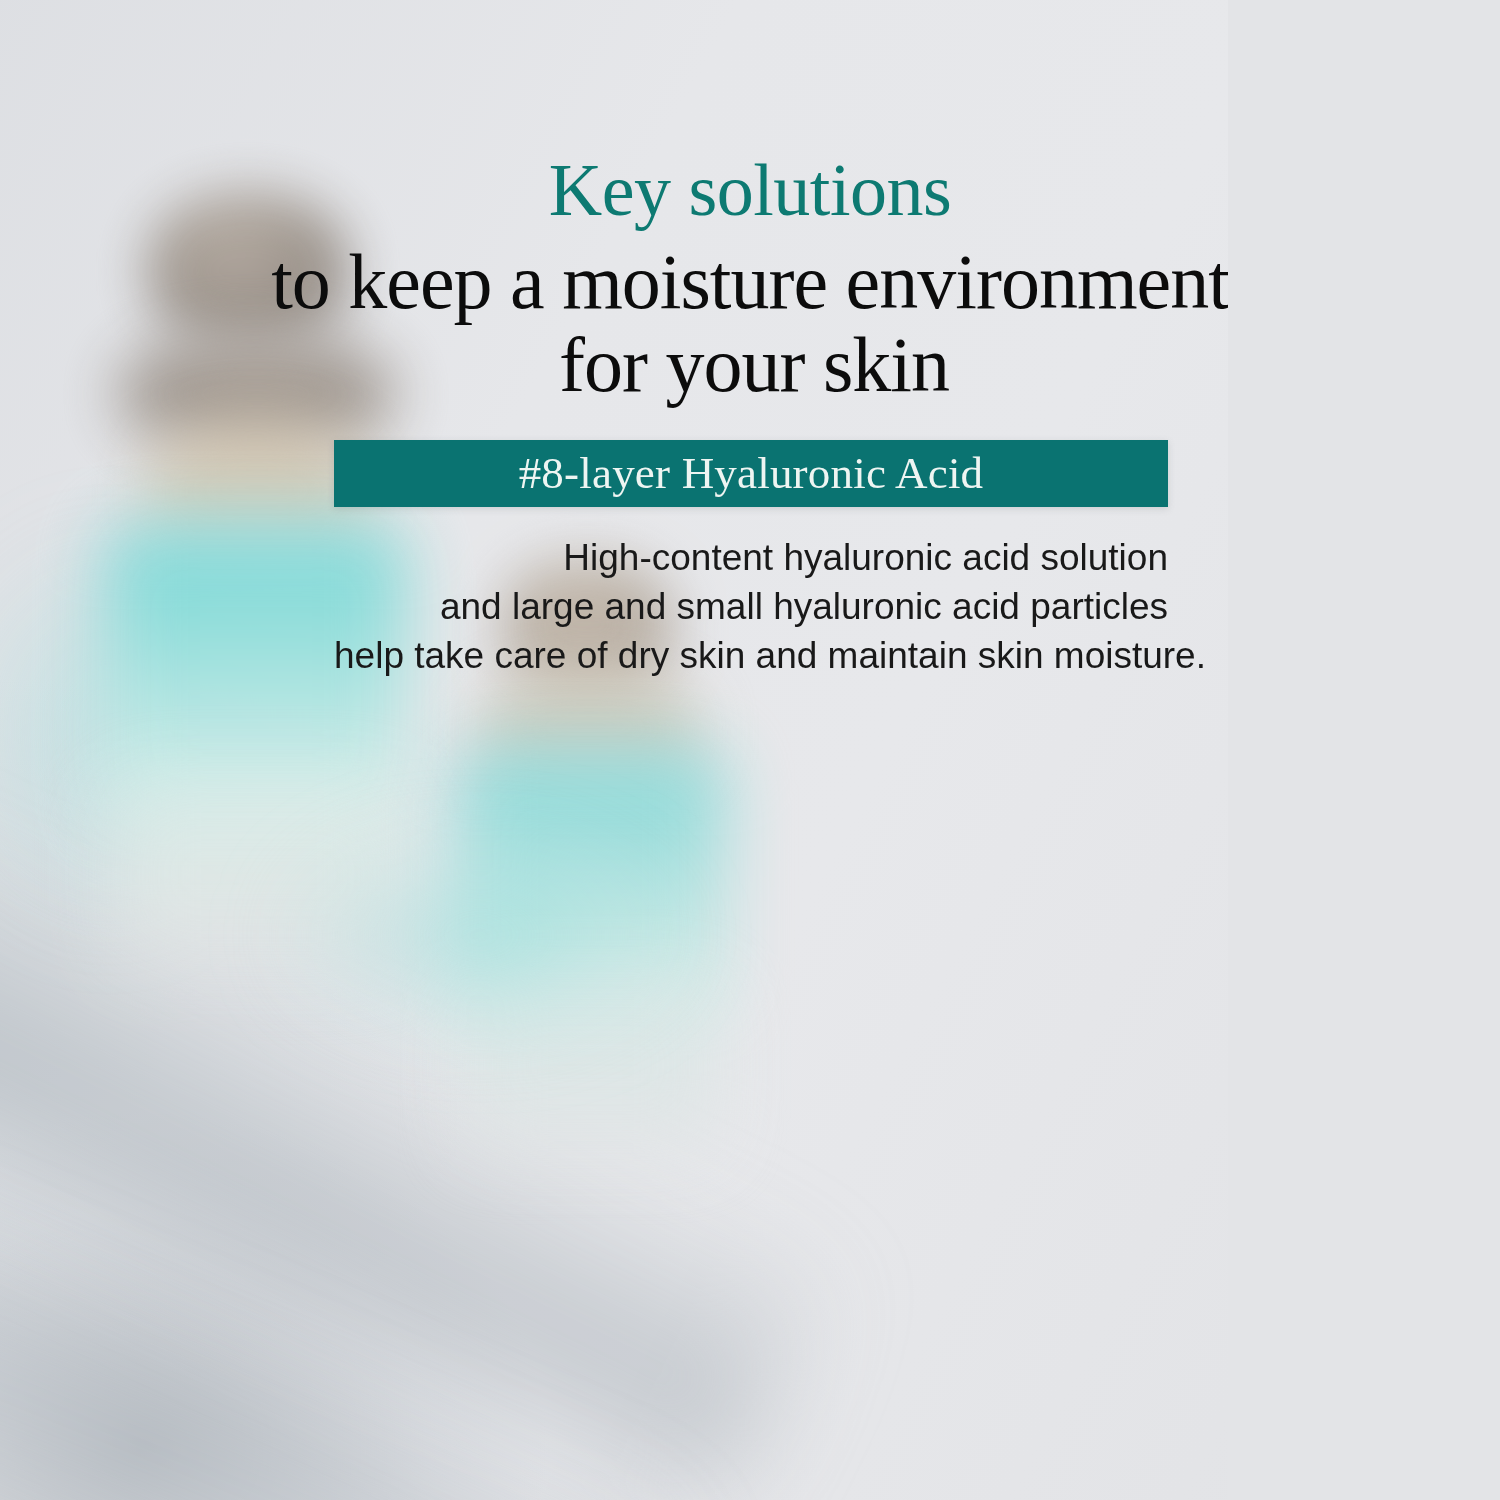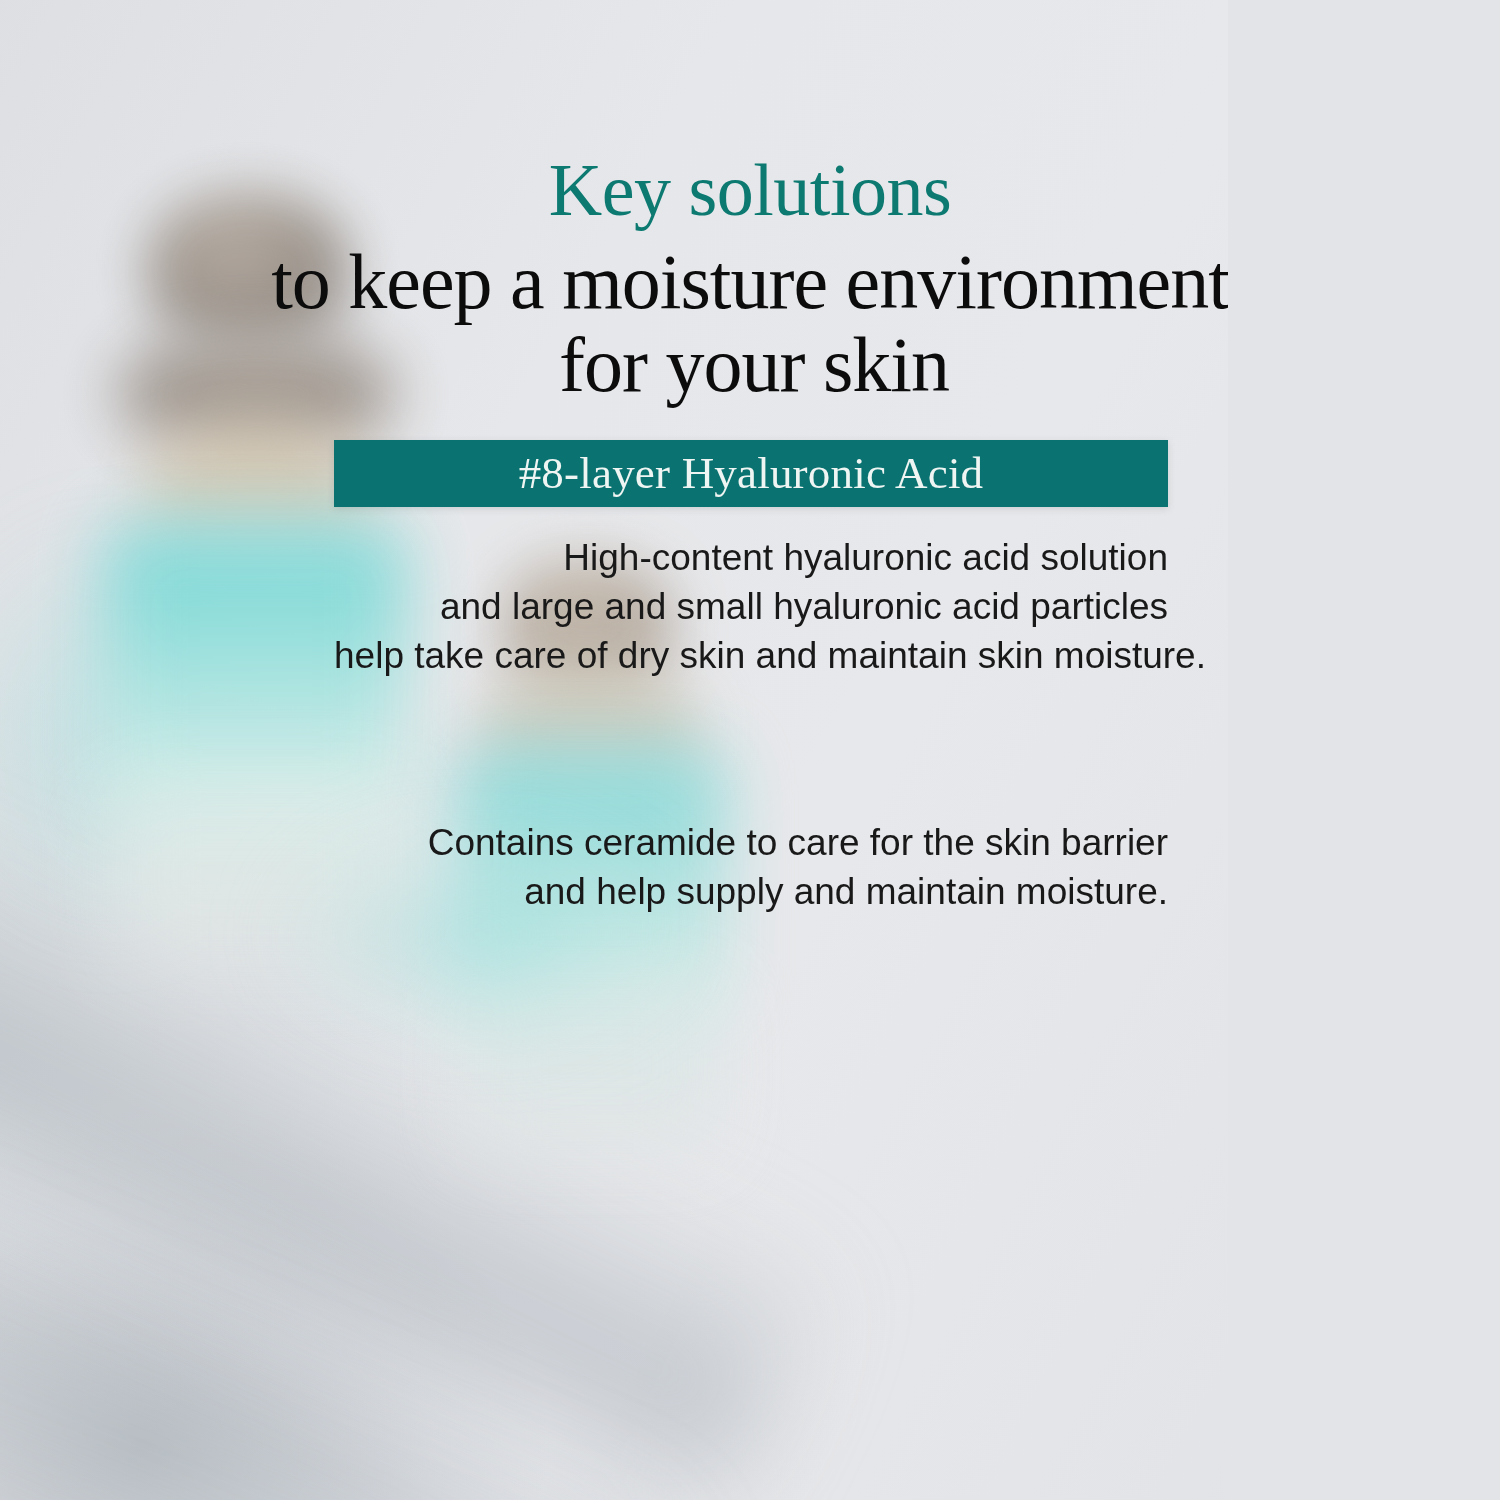--- a/index.html
+++ b/index.html
@@ -249,21 +249,17 @@
         <span class="banner-label">#8-layer Hyaluronic Acid</span>
       </div>
       <div class="body-text">
         <span class="ln">High-content hyaluronic acid solution</span>
         <span class="ln">and large and small hyaluronic acid particles</span>
         <span class="ln">help take care of dry skin and maintain skin moisture.</span>
       </div>
     </div>
 
     <div class="section section-2">
-      <div class="body-text">
-        <span class="ln">Contains ceramide to care for the skin barrier</span>
-        <span class="ln">and help supply and maintain moisture.</span>
-      </div>
     </div>
 
 
   </div>
 </div>
 
 </body></html>

